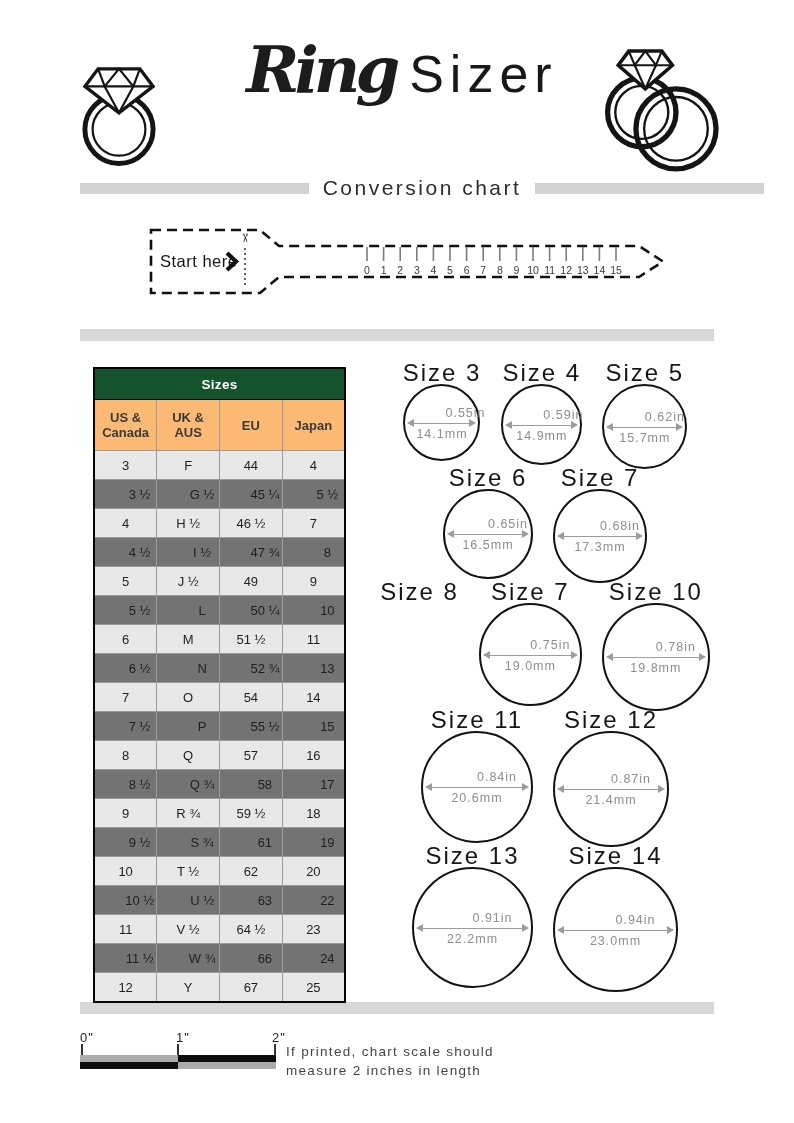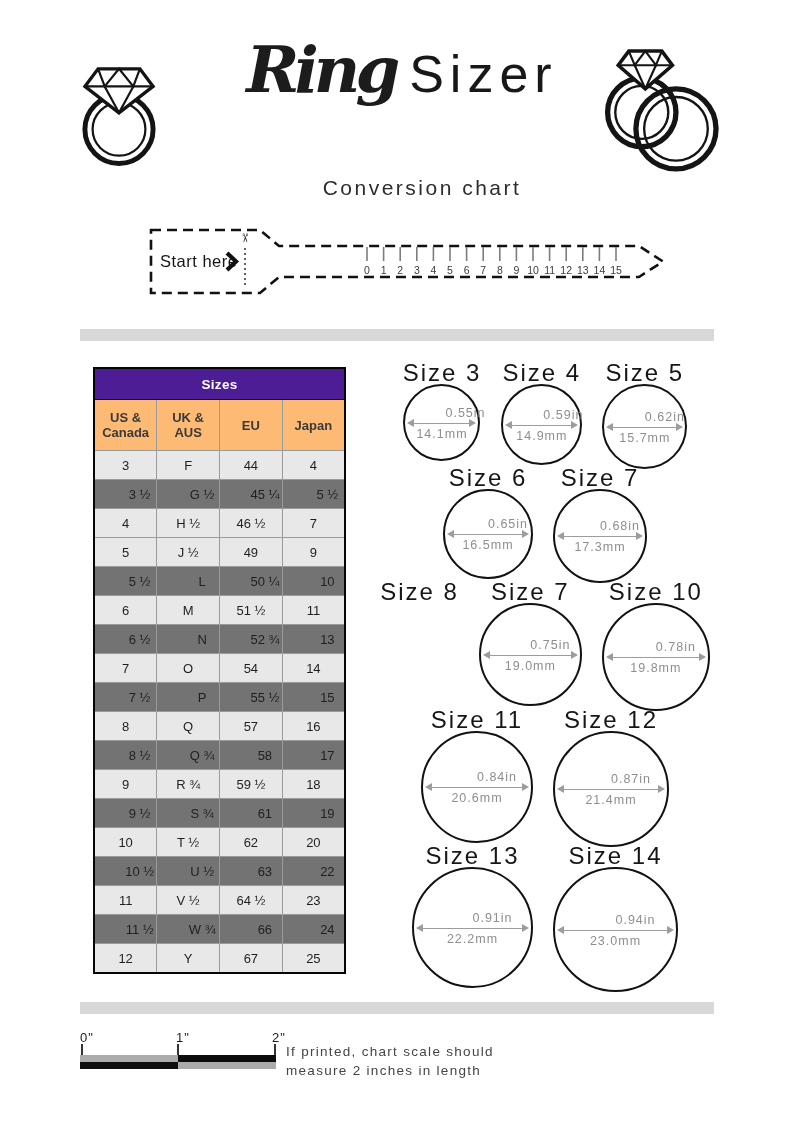--- a/index.html
+++ b/index.html
@@ -9,35 +9,35 @@
   }
   
   .ring-icon{position:absolute;}
   #icon-left{left:62px;top:60px;width:114px;height:110px;}
   #icon-right{left:598px;top:44px;width:130px;height:132px;}
   #title-block{position:absolute;left:212px;top:28px;width:380px;height:150px;
     display:flex;align-items:baseline;justify-content:center;}
   #title-script{font-family:"DejaVu Serif", serif;font-style:italic;font-weight:bold;
     font-size:64px;letter-spacing:-5px;line-height:1.3;}
   #title-sans{font-size:52px;letter-spacing:6px;font-weight:400;color:#181818;margin-left:14px;}
-  #subtitle-row{position:absolute;left:80px;top:176px;width:684px;display:flex;align-items:center;flex-direction:column;}
+  #subtitle-row{position:absolute;left:80px;top:176px;width:684px;display:flex;align-items:center;}
   .subtitle-bar{flex:1;height:11px;background:#d2d2d2;}
   #subtitle-text{margin:0 14px;font-size:21px;letter-spacing:2.5px;color:#2d2d2d;white-space:nowrap;}
   
   #strip-wrap{position:absolute;left:148px;top:226px;width:524px;height:72px;}
   
   .section-divider{position:absolute;left:80px;width:634px;height:12px;background:#d8d8d8;}
   #divider-top{top:329px;}
   #divider-bottom{top:1002px;}
   
   #table-wrap{position:absolute;left:93px;top:367px;width:253px;}
   table{border-collapse:collapse;width:253px;table-layout:fixed;}
   table, th, td{border:1px solid #9b9b9b;}
   table{border:2px solid #050505;}
-  #table-title-cell{background:#4c1d95;color:#ffffff;font-weight:bold;font-size:13.5px;
+  #table-title-cell{background:#14532d;color:#ffffff;font-weight:bold;font-size:13.5px;
     height:30px;text-align:center;letter-spacing:.3px;border:1px solid #050505;}
   th{height:50px;font-size:13px;color:#3a3a3a;font-weight:bold;background:#fdba74;
     text-align:center;vertical-align:middle;padding:0;}
   th .hline{display:block;line-height:15px;}
   td{height:28px;font-size:13px;color:#1f1f1f;text-align:center;vertical-align:middle;padding:0;}
   tr.odd td{background:#e8e8e8;}
   tr.even td{background:#737373;padding-left:28px;}
   
   #circles{position:absolute;left:353px;top:362px;width:384px;}
   .circle-row{display:flex;justify-content:center;align-items:flex-start;column-gap:20px;margin-bottom:-2px;}
@@ -183,20 +183,26 @@
             <td>G ½</td>
             <td>45 ¼</td>
             <td>5 ½</td>
           </tr>
           <tr class="odd">
             <td>4</td>
             <td>H ½</td>
             <td>46 ½</td>
             <td>7</td>
           </tr>
+          <tr class="even">
+            <td>4 ½</td>
+            <td>I ½</td>
+            <td>47 ¾</td>
+            <td>8</td>
+          </tr>
           <tr class="odd">
             <td>5</td>
             <td>J ½</td>
             <td>49</td>
             <td>9</td>
           </tr>
           <tr class="even">
             <td>5 ½</td>
             <td>L</td>
             <td>50 ¼</td>

